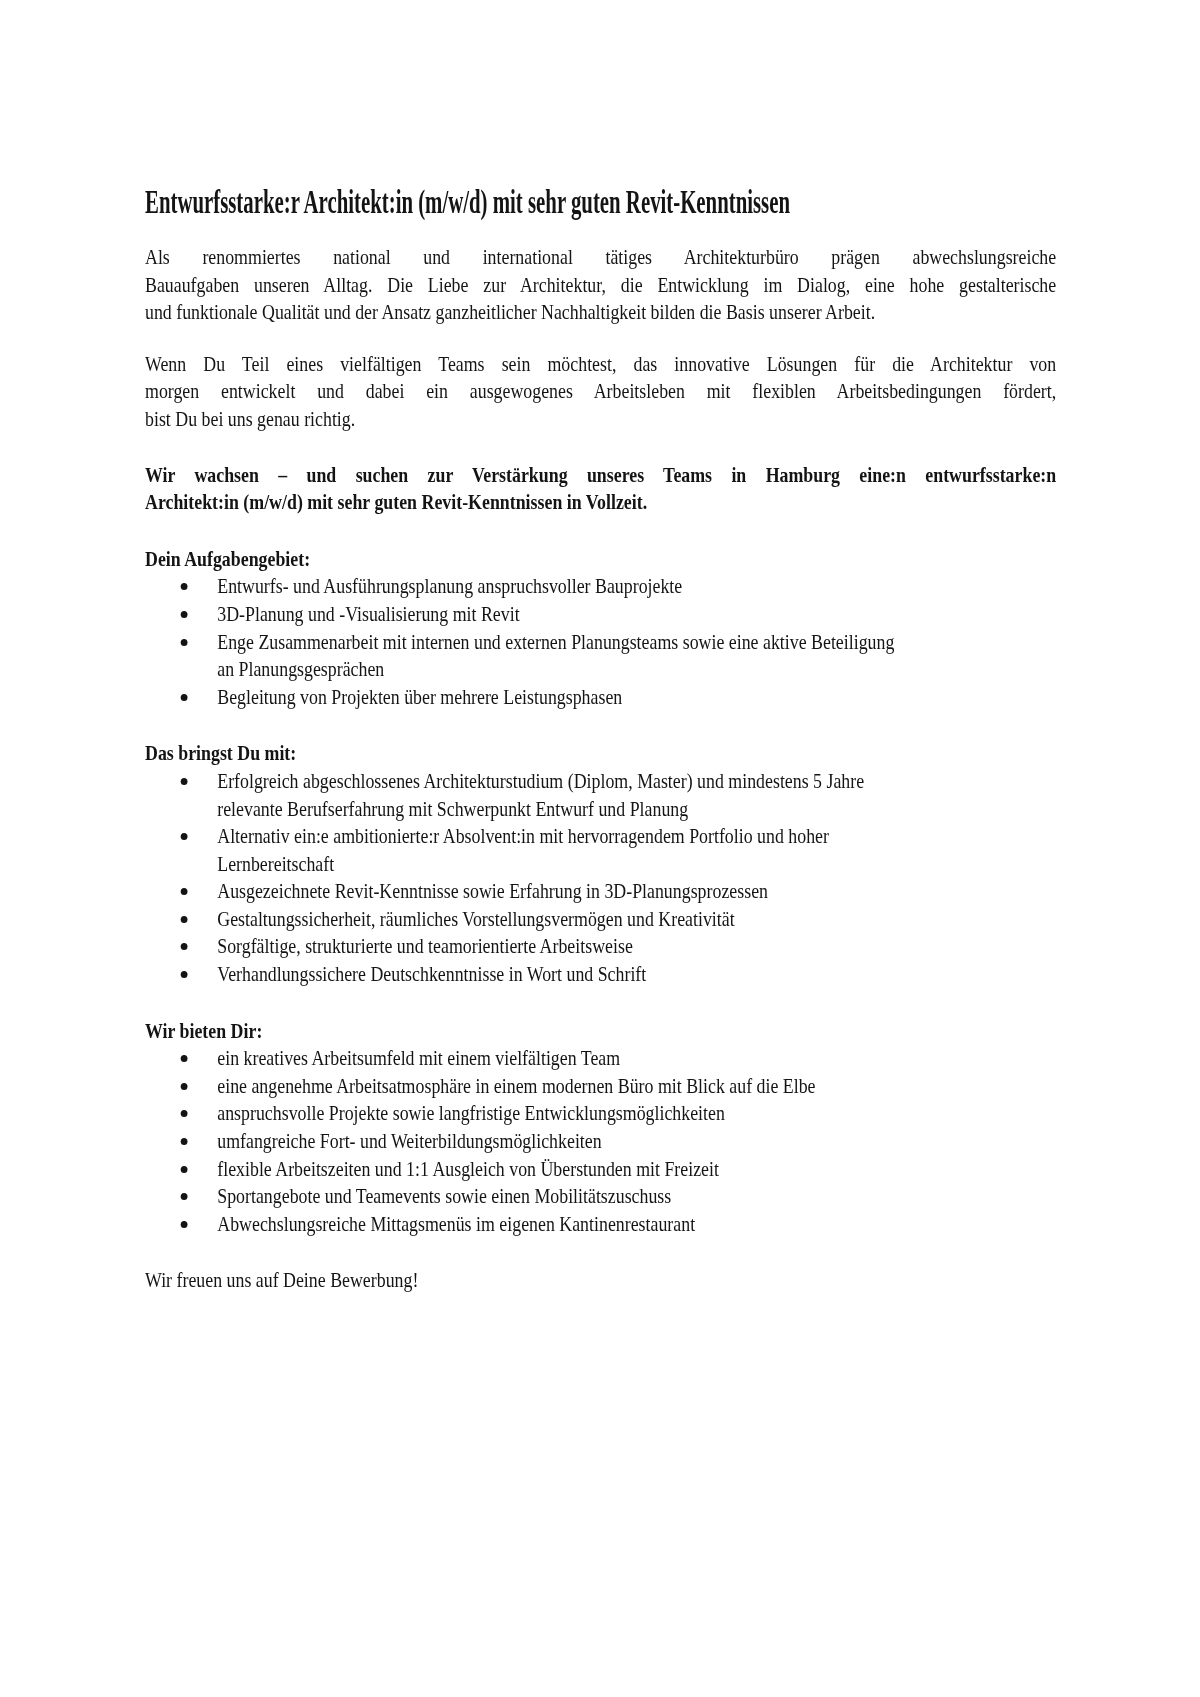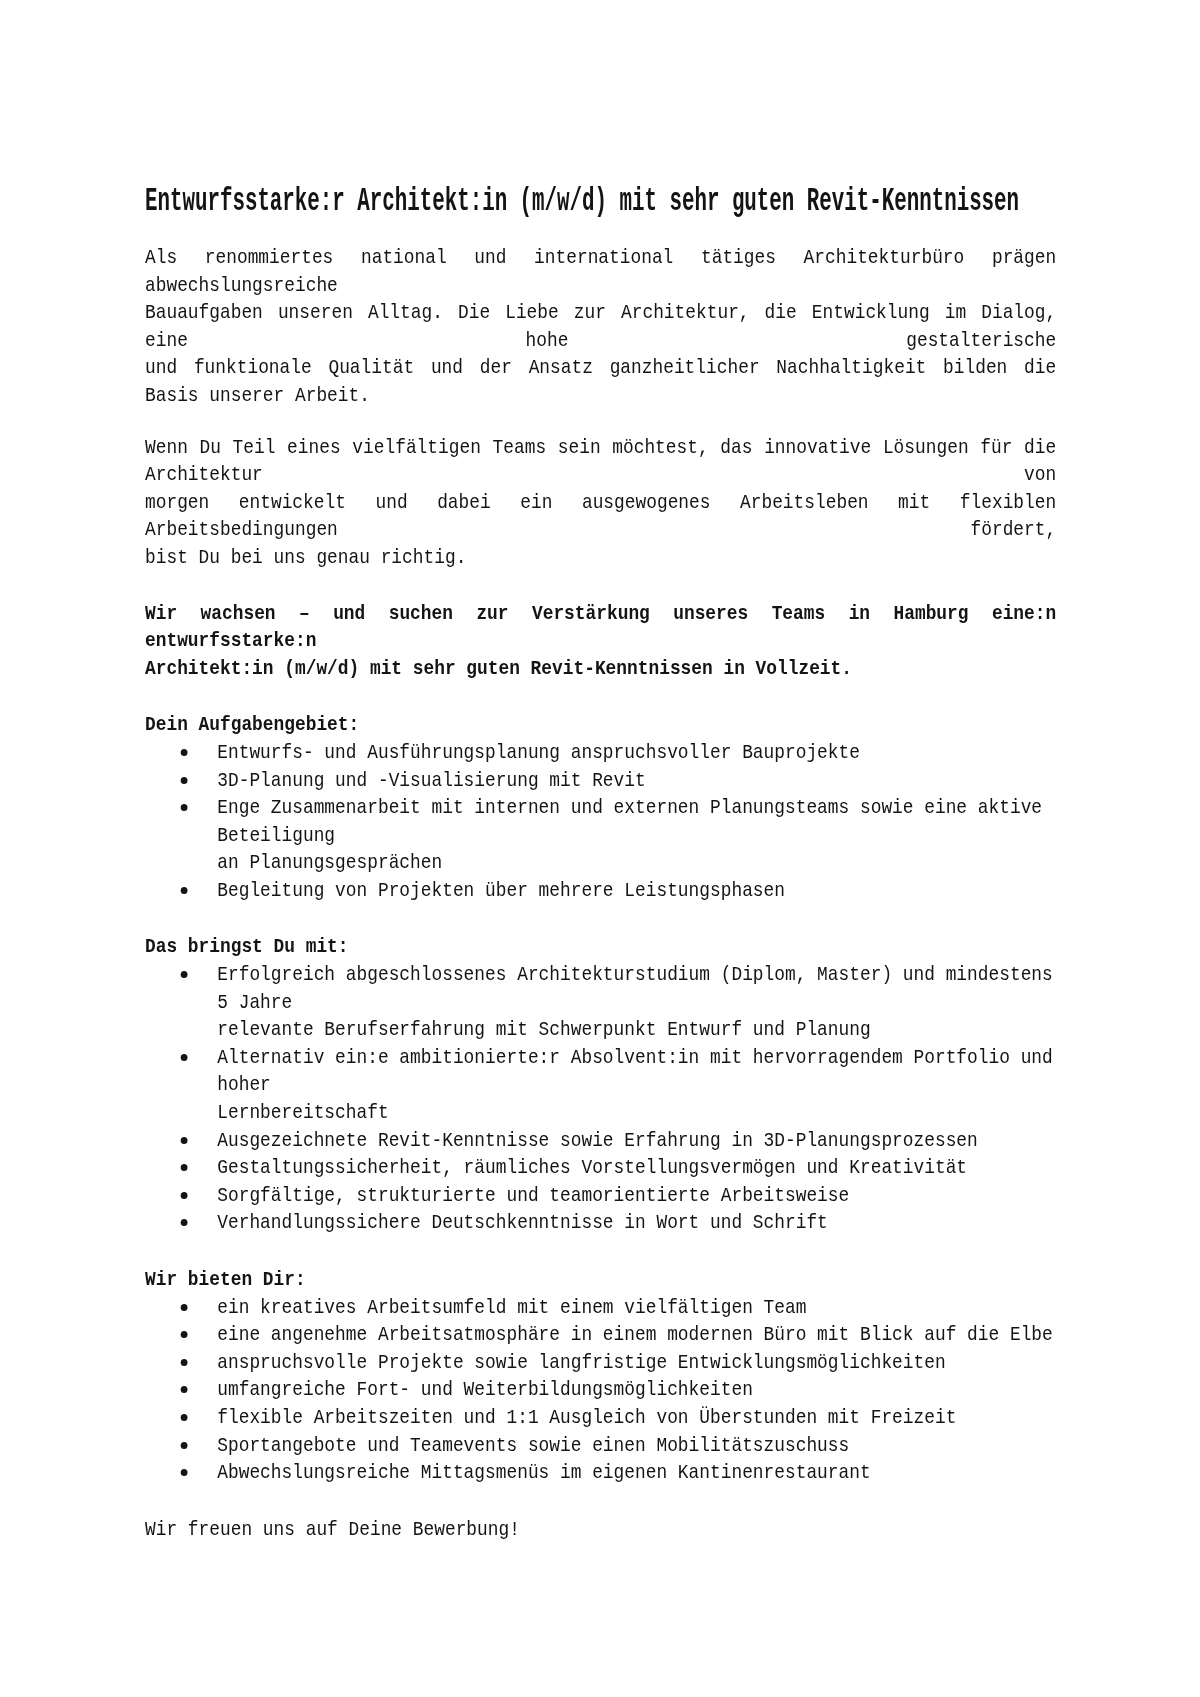--- a/index.html
+++ b/index.html
@@ -2,21 +2,21 @@
 <html lang="de"><head>
 <meta charset="utf-8">
 <style>
   html, body { margin: 0; padding: 0; background: #ffffff; }
   .page {
     position: relative;
     width: 1200px;
     height: 1697px;
     background: #ffffff;
     overflow: hidden;
-    font-family: Liberation Mono, monospace;
+    font-family: Liberation Serif, serif;
     color: #141414;
   }
   .content {
     position: absolute;
     left: 145px;
     top: 184px;
     width: 1072px;
     transform: scaleX(0.85);
     transform-origin: 0 0;
     font-size: 21px;

